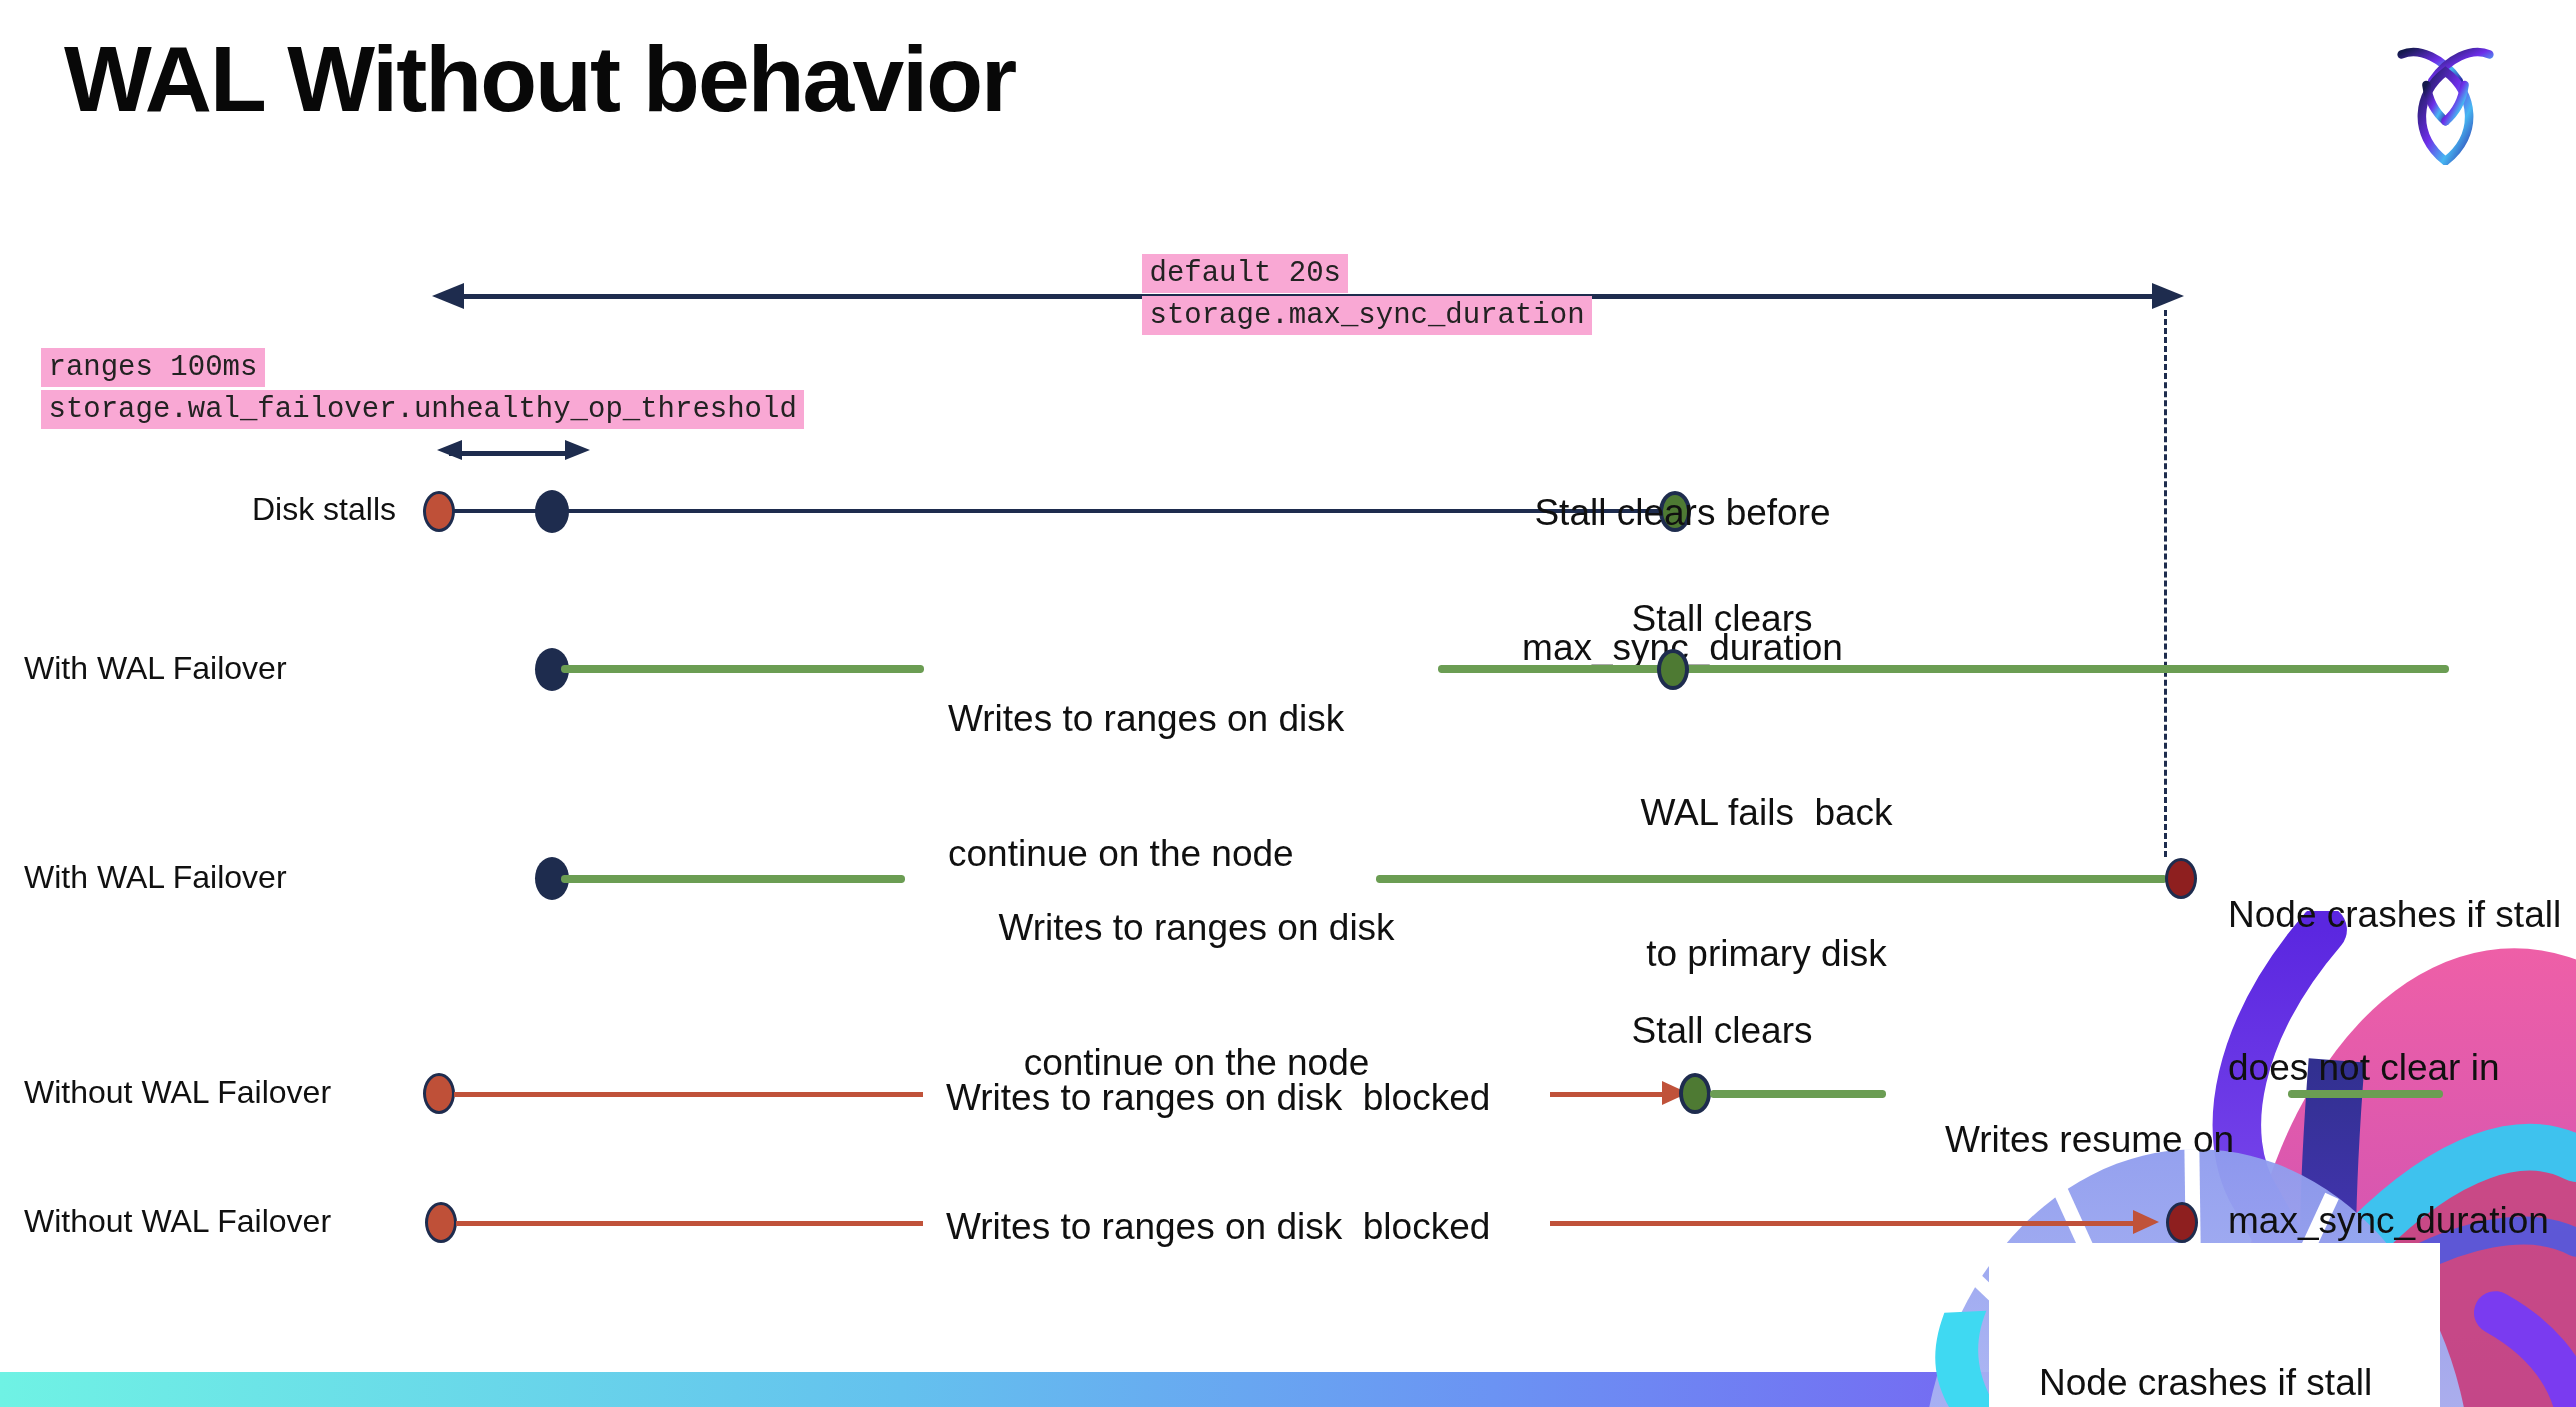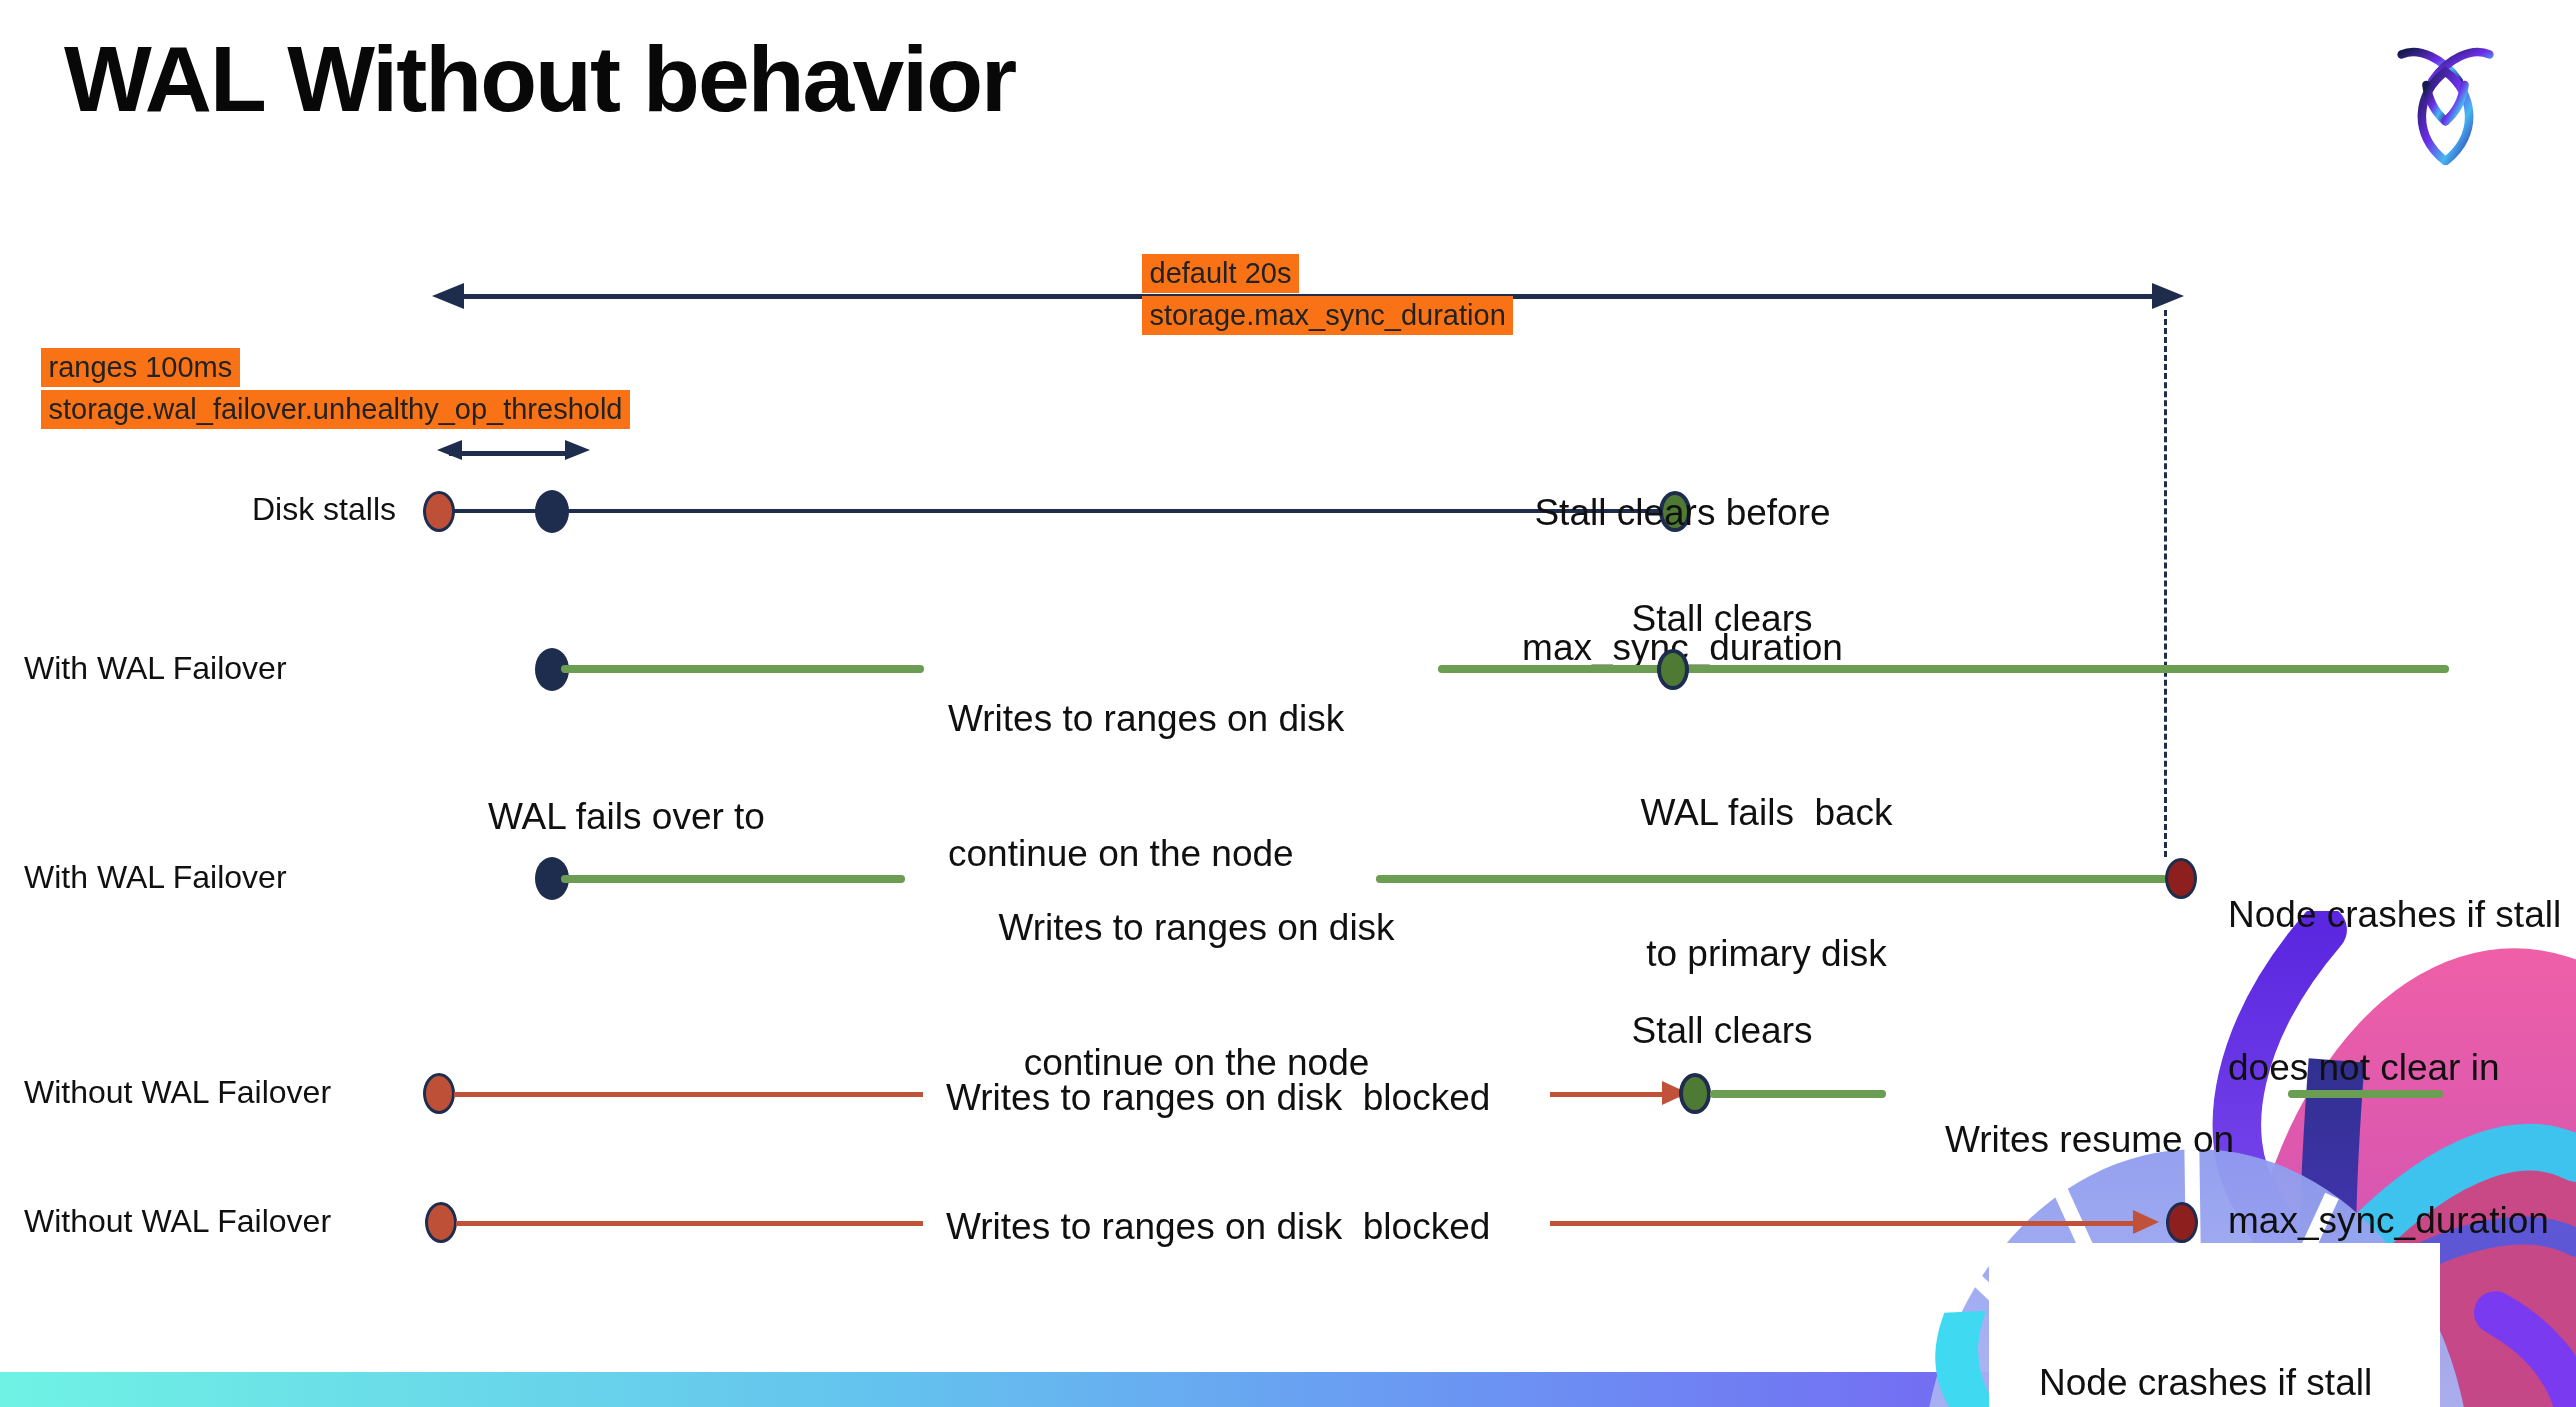--- a/index.html
+++ b/index.html
@@ -1,21 +1,21 @@
 <!DOCTYPE html>
 <html style="font-size:15px"><head>
 <meta charset="utf-8">
 <style>
   html,body{margin:0;padding:0;background:#ffffff;}
   #stage{position:relative;width:2576px;height:1408px;background:#ffffff;overflow:hidden;
          font-family:"Liberation Sans",sans-serif;color:#0d0d0d;}
   .abs{position:absolute;}
   .title{font-size:93px;font-weight:700;letter-spacing:-1.9px;color:#080808;}
-  .mono-line{font-family:Liberation Sans, sans-serif;font-size:29px;color:#222;
-             background:#f97316;padding:2.8px 7.5px;display:inline-block;}
+  .mono-line{font-family:Liberation Mono, monospace;font-size:29px;color:#222;
+             background:#f9a8d4;padding:2.8px 7.5px;display:inline-block;}
   .mono-wrap div{margin-bottom:3.7px;}
   .ann{font-size:37px;line-height:45px;color:#101010;white-space:pre-wrap;}
   .center{text-align:center;}
   .right{text-align:right;}
   .row-label{font-size:32px;color:#101010;}
   .hline{height:4.7px;background:#1e2c4e;}
   .thin-navy{height:3.7px;background:#1e2c4e;}
   .gline{height:8.4px;background:#6b9d53;border-radius:3.7px;}
   .rline{height:4.7px;background:#c0523a;}
   .vdash{width:0;border-left:3.7px dashed #1e2c4e;}
@@ -129,21 +129,20 @@
   <div class="abs dot navy-dot z5" style="left:535px;top:648px;"></div>
   <div class="abs gline z5" style="left:561px;top:665px;width:363px;"></div>
   <div class="abs ann z5" style="left:948px;top:606px;">
     <div>Writes to ranges on disk</div>
     <div>continue on the node</div>
   </div>
   <div class="abs gline z5" style="left:1438px;top:665px;width:1011px;"></div>
   <div class="abs dot green-dot z5" style="left:1657px;top:649px;"></div>
   <div class="abs ann center z5" style="left:1610px;top:596px;width:224px;">Stall clears</div>
   <div class="abs ann center z5" style="left:449px;top:699px;width:355px;line-height:47px;">
-    <div>WAL fails over to</div>
   </div>
   <div class="abs ann center z5" style="left:1589px;top:695px;width:355px;line-height:47px;">
     <div>WAL fails  back</div>
     <div>to primary disk</div>
   </div>
 
   <div class="abs row-label z5" style="left:24px;top:859px;">With WAL Failover</div>
   <div class="abs dot navy-dot z5" style="left:535px;top:857px;"></div>
   <div class="abs gline z5" style="left:561px;top:875px;width:344px;"></div>
   <div class="abs ann center z5" style="left:963px;top:815px;width:467px;">

